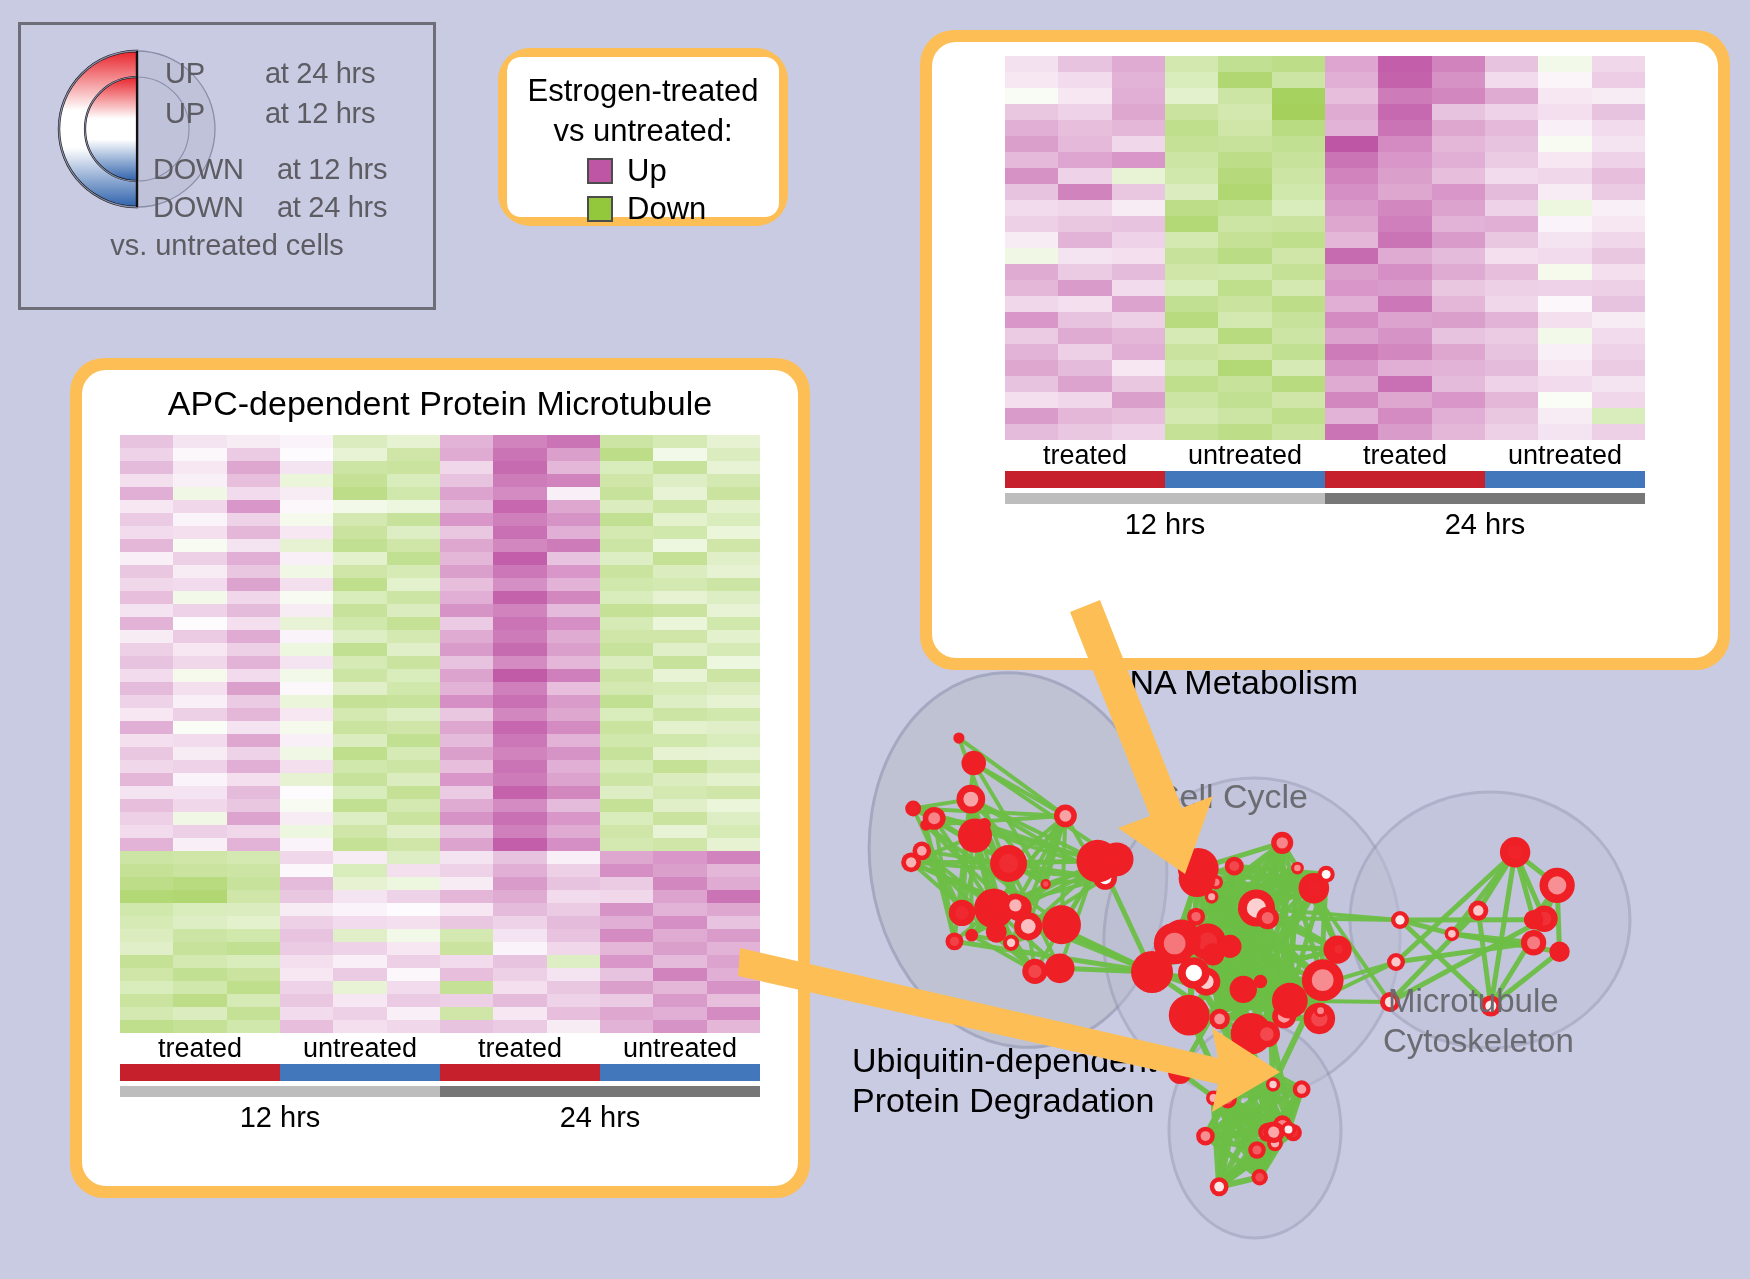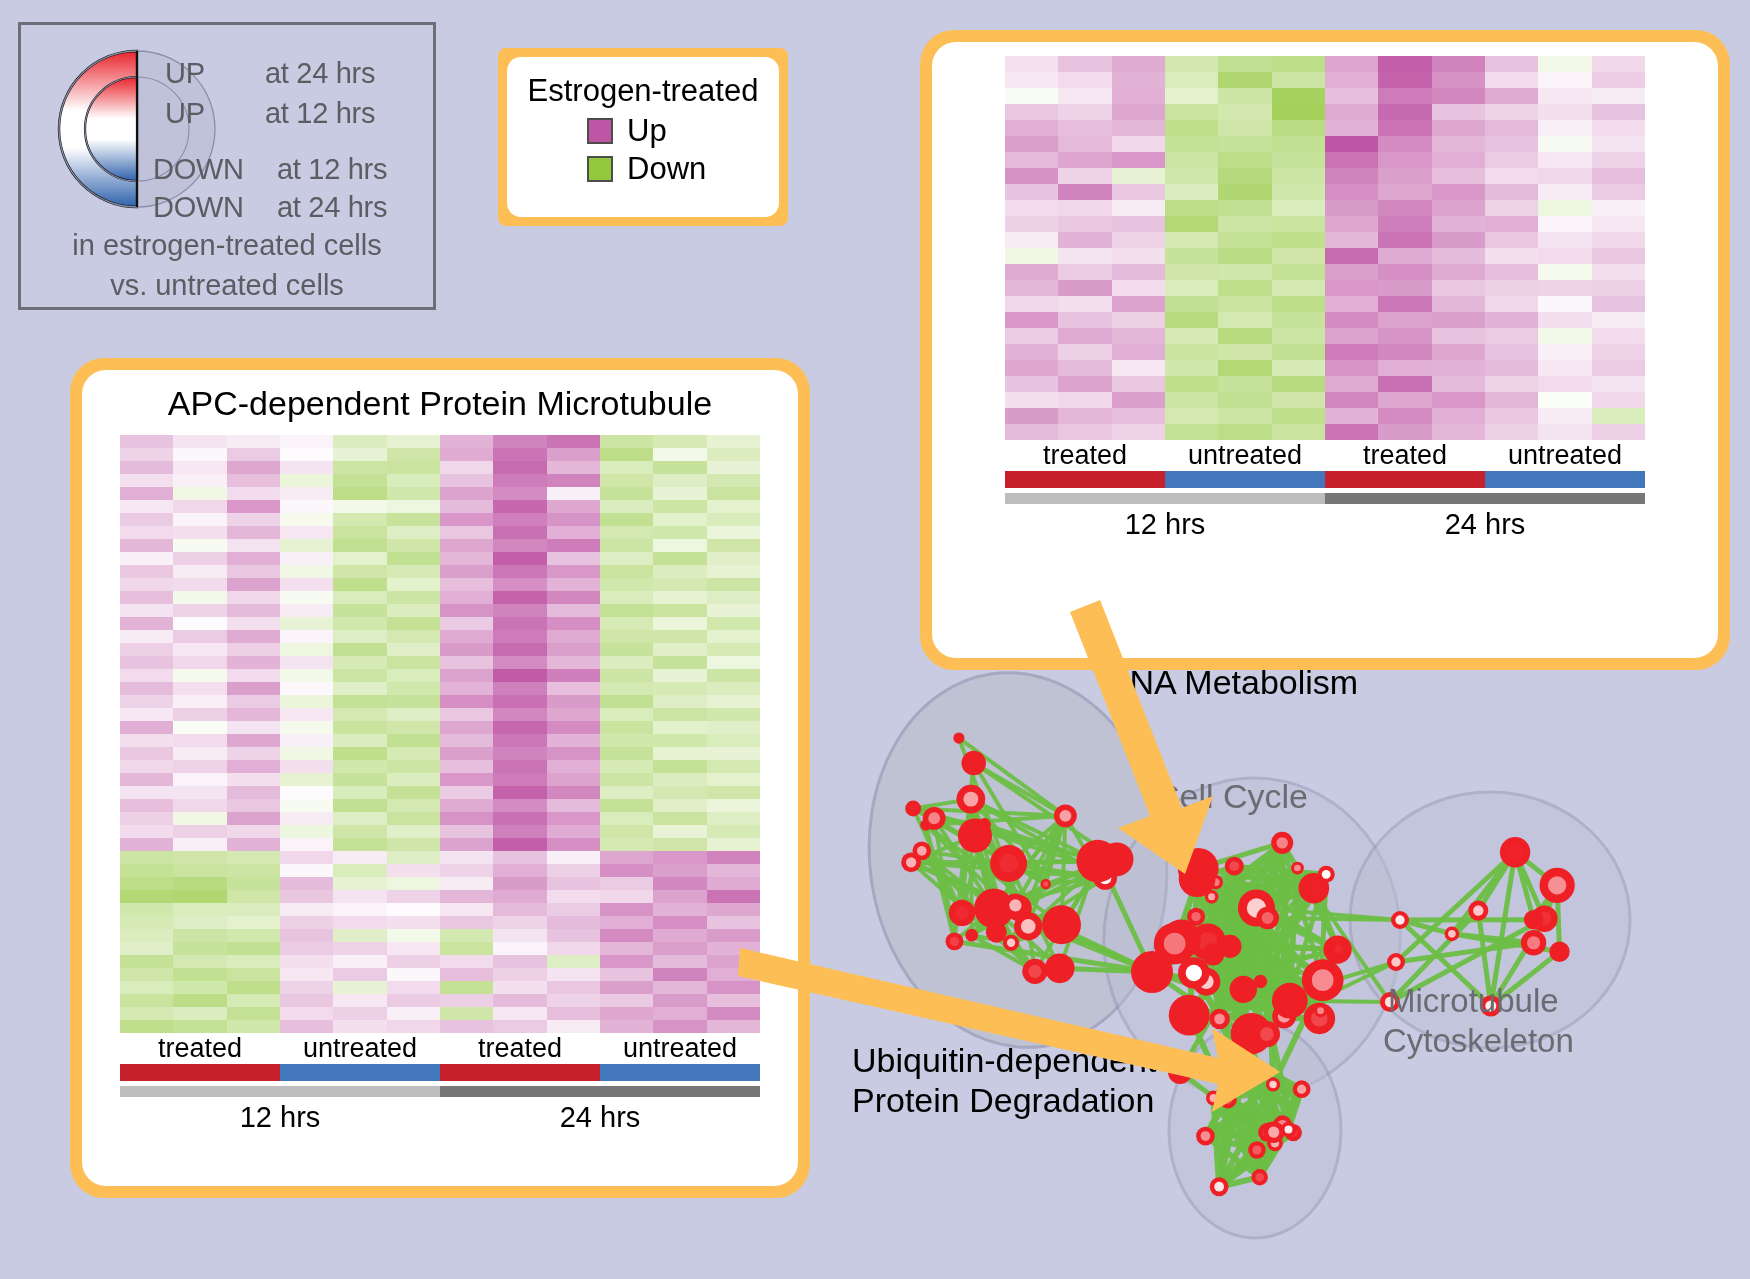--- a/index.html
+++ b/index.html
@@ -22,21 +22,21 @@
     position:absolute;color:#5c5c62;font-size:29px;letter-spacing:-0.3px;
   }
   #circle-legend .foot{
     position:absolute;left:0;right:0;top:200px;text-align:center;
     color:#5c5c62;font-size:29px;line-height:40px;
   }
 
   
   #updown-legend{
     position:absolute;left:498px;top:48px;width:290px;height:178px;
-    background:#fdbf55;border-radius:8px;box-sizing:border-box;padding:9px;
+    background:#fdbf55;border-radius:32px;box-sizing:border-box;padding:9px;
   }
   #updown-legend .inner{
     width:100%;height:100%;background:#fff;border-radius:14px;
     box-sizing:border-box;padding:14px 16px 6px 16px;
   }
   #updown-legend .t{font-size:31px;line-height:40px;color:#000;text-align:center;}
   #updown-legend .row{display:flex;align-items:center;gap:14px;margin-left:64px;margin-top:2px;}
   #updown-legend .sw{width:26px;height:26px;border:2px solid #4c4c4c;box-sizing:border-box;}
   #updown-legend .rl{font-size:31px;color:#000;}
 
@@ -102,28 +102,28 @@
     <span class="lbl" style="left:144px;top:32px;">UP</span>
     <span class="lbl" style="left:244px;top:32px;">at 24 hrs</span>
     <span class="lbl" style="left:144px;top:72px;">UP</span>
     <span class="lbl" style="left:244px;top:72px;">at 12 hrs</span>
     <span class="lbl" style="left:132px;top:128px;">DOWN</span>
     <span class="lbl" style="left:256px;top:128px;">at 12 hrs</span>
     <span class="lbl" style="left:132px;top:166px;">DOWN</span>
     <span class="lbl" style="left:256px;top:166px;">at 24 hrs</span>
 
     <div class="foot">
-      <div>in estrogen-treated cells</div>
       <div>vs. untreated cells</div>
     </div>
   </div>
 
   <div id="updown-legend">
     <div class="inner">
       <div class="t">Estrogen-treated</div>
+      <div class="t">vs untreated:</div>
       <div class="row">
         <span class="sw" id="sw-up" style="background: rgb(191, 85, 165);"></span>
         <span class="rl">Up</span>
       </div>
       <div class="row">
         <span class="sw" id="sw-down" style="background: rgb(147, 200, 61);"></span>
         <span class="rl">Down</span>
       </div>
     </div>
   </div>

